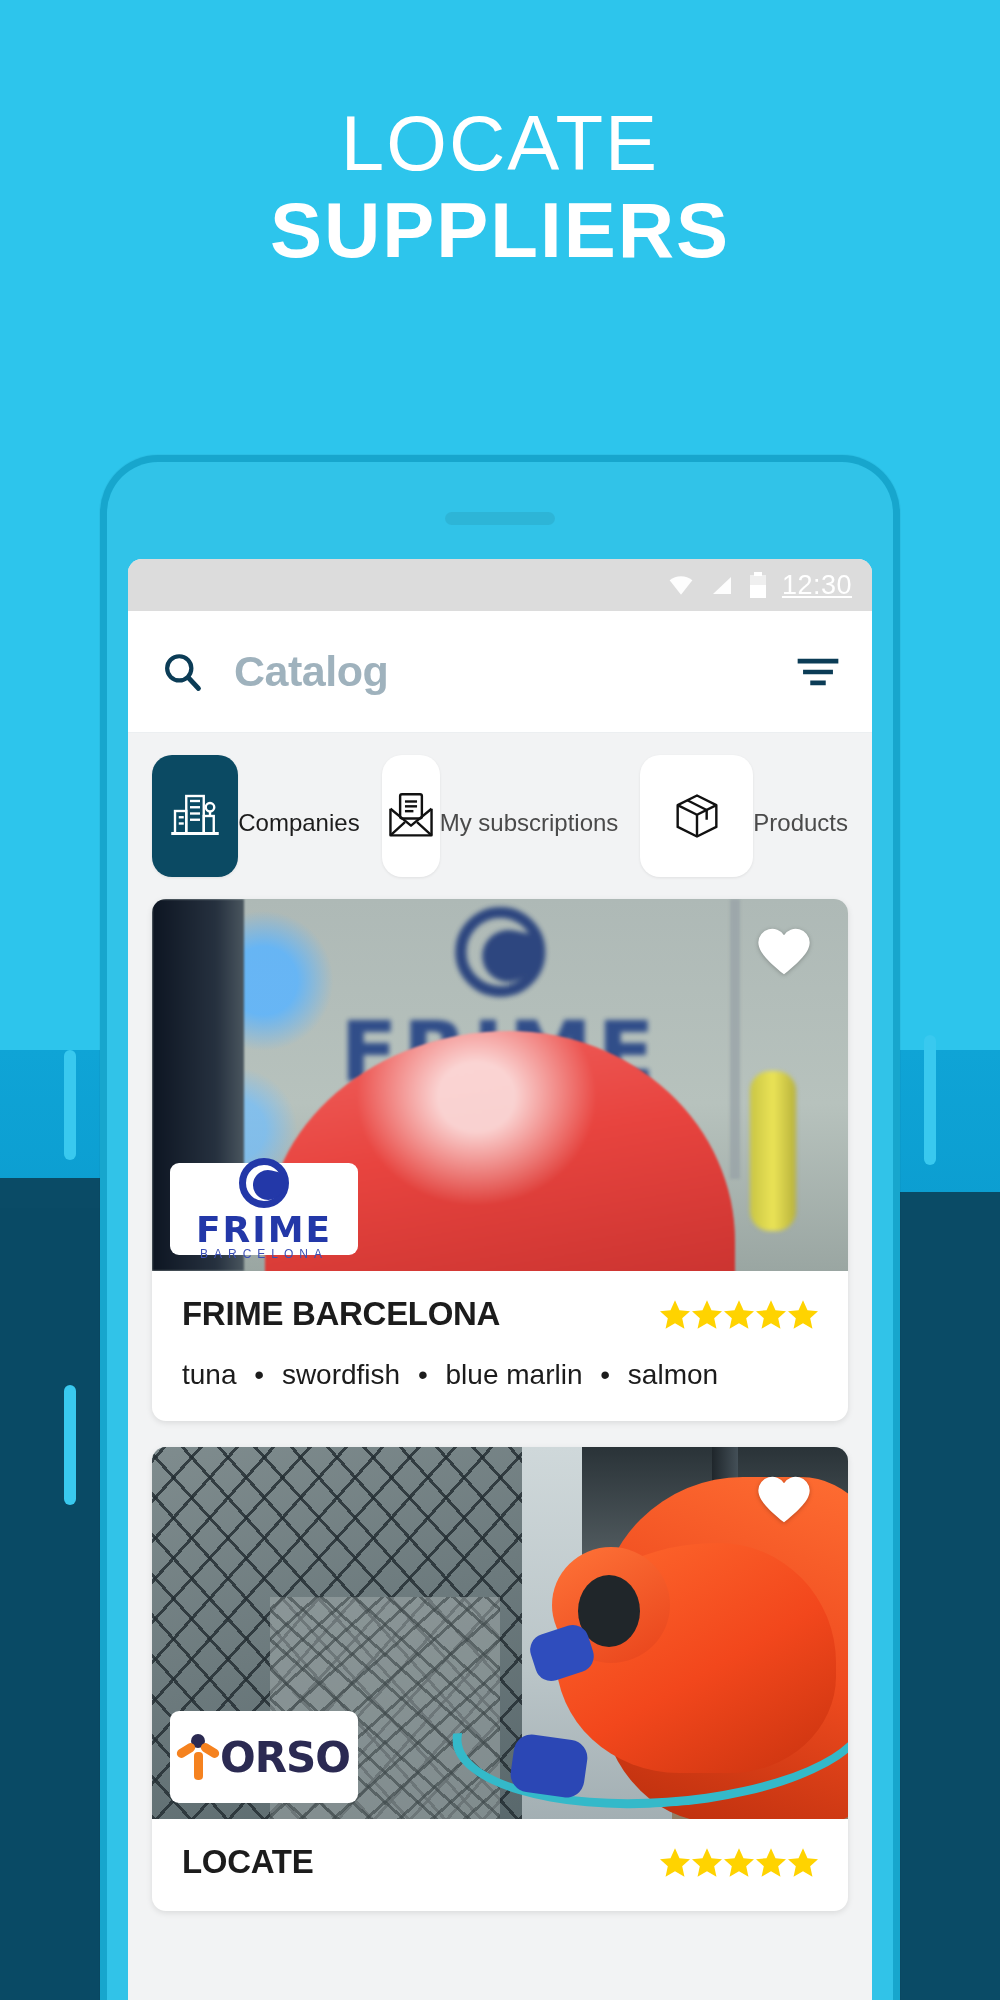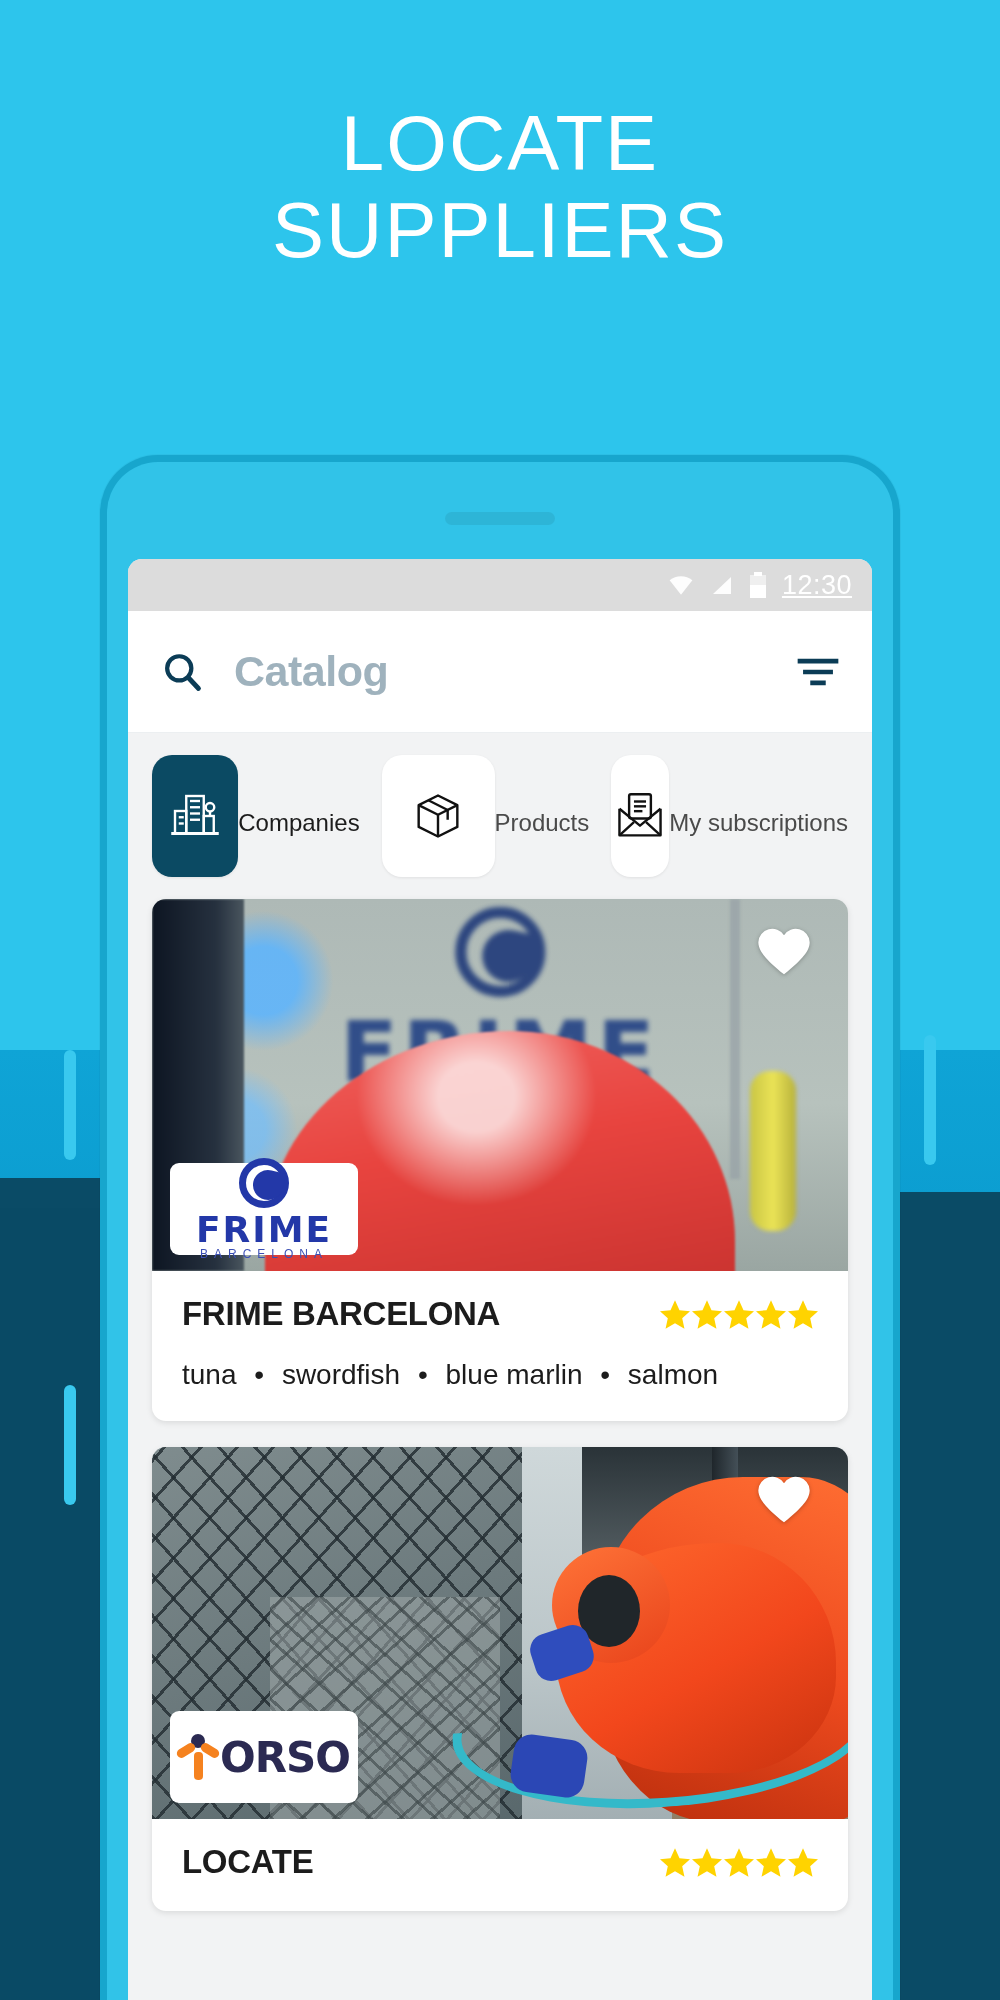--- a/index.html
+++ b/index.html
@@ -18,21 +18,21 @@
   .bg-bottom-l { position:absolute; left:0; top:1192px; width:260px; height:808px; background:#094a65; }
   .bg-wedge    { position:absolute; left:0; top:1178px; width:1000px; height:30px;
                  background:linear-gradient(185deg, rgba(13,162,212,0) 49%, #0a4b66 50%); }
 
   
   .headline {
     position:absolute; left:0; top:100px; width:1000px;
     text-align:center; color:#ffffff;
     font-size:78px; font-weight:400; letter-spacing:2px; line-height:1.12;
   }
-  .headline .l2 { display:block; }
+  .headline .l2 { display:block;font-weight:bold; }
 
   
   .phone {
     position:absolute; left:100px; top:455px;
     width:800px; height:1600px;
     border-radius:58px 58px 0 0;
     background:#31c3e8;
     border:7px solid #17a6cd;
     border-bottom:none;
     box-shadow:0 0 0 1px rgba(0,0,0,.03);
@@ -342,45 +342,45 @@
             </g>
           </svg>
         </div>
         <div class="tab-label">Companies</div>
       </div>
 
       <div class="tab">
         <div class="tab-box">
           <svg width="58" height="58" viewBox="0 0 48 48">
             <g fill="none" stroke="#111111" stroke-width="2" stroke-linejoin="round">
-              <path d="M24 7 L40 15 L40 33 L24 41 L8 33 L8 15 Z"></path>
-              <path d="M8 15 L24 23 L40 15"></path>
-              <path d="M24 23 L24 41"></path>
-              <path d="M16 11 L32 19 L32 27"></path>
-            </g>
-          </svg>
-        </div>
-        <div class="tab-label">Products</div>
-      </div>
-
-      <div class="tab">
-        <div class="tab-box">
-          <svg width="58" height="58" viewBox="0 0 48 48">
-            <g fill="none" stroke="#111111" stroke-width="2" stroke-linejoin="round">
               <rect x="15" y="6" width="18" height="20" rx="1.5"></rect>
               <line x1="19" y1="12" x2="29" y2="12"></line>
               <line x1="19" y1="16" x2="29" y2="16"></line>
               <line x1="19" y1="20" x2="26" y2="20"></line>
               <path d="M7 18 L7 40 L41 40 L41 18"></path>
               <path d="M7 18 L24 32 L41 18"></path>
               <path d="M7 40 L19 29 M41 40 L29 29"></path>
             </g>
           </svg>
         </div>
         <div class="tab-label">My subscriptions</div>
+      </div>
+
+      <div class="tab">
+        <div class="tab-box">
+          <svg width="58" height="58" viewBox="0 0 48 48">
+            <g fill="none" stroke="#111111" stroke-width="2" stroke-linejoin="round">
+              <path d="M24 7 L40 15 L40 33 L24 41 L8 33 L8 15 Z"></path>
+              <path d="M8 15 L24 23 L40 15"></path>
+              <path d="M24 23 L24 41"></path>
+              <path d="M16 11 L32 19 L32 27"></path>
+            </g>
+          </svg>
+        </div>
+        <div class="tab-label">Products</div>
       </div>
 
 
     </div>
 
     <div class="cards">
 
       <div class="card">
         <div class="card-photo">
           <div class="photo-frime">

